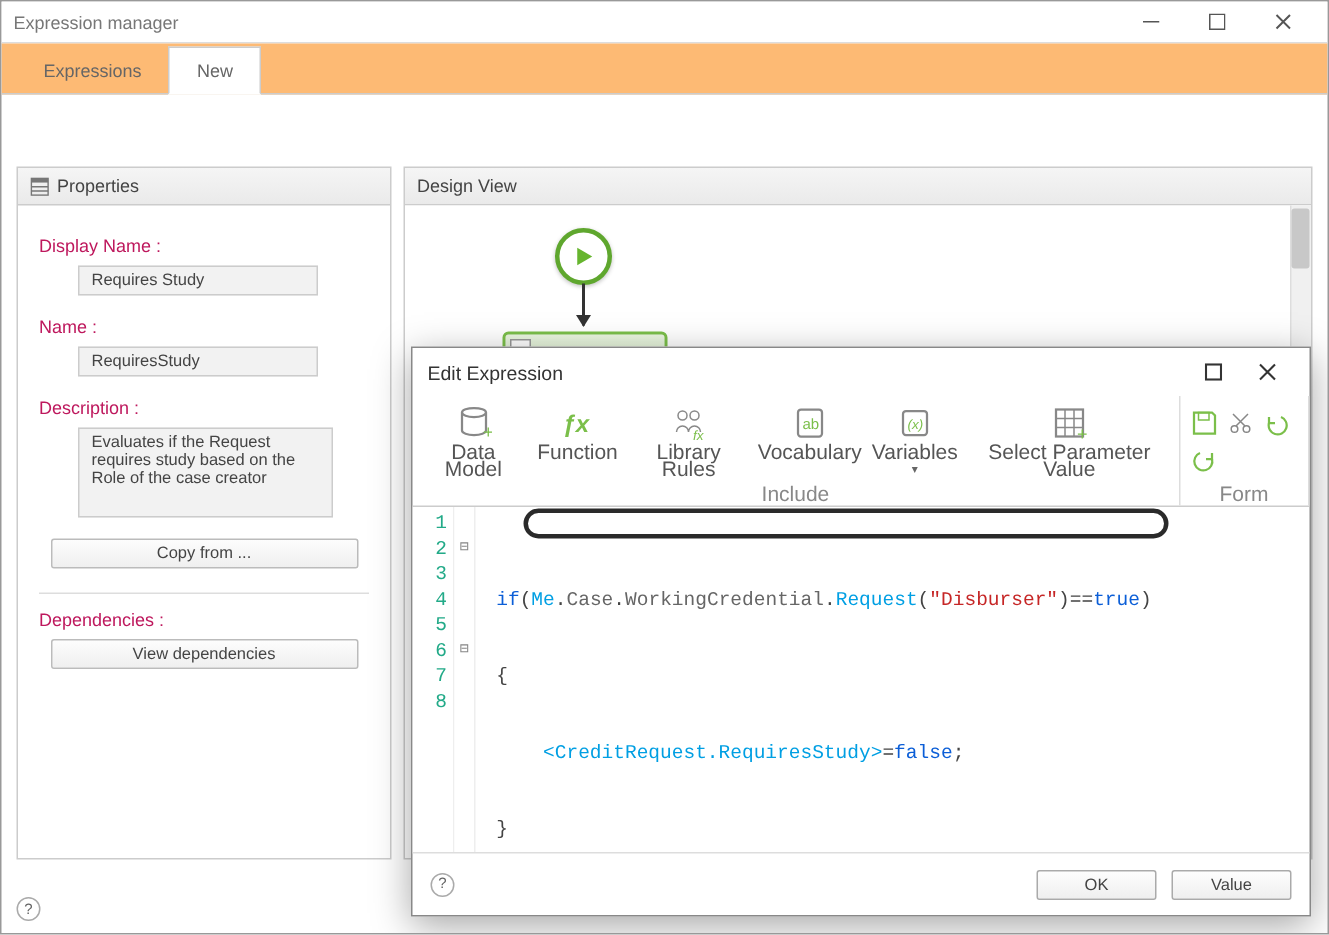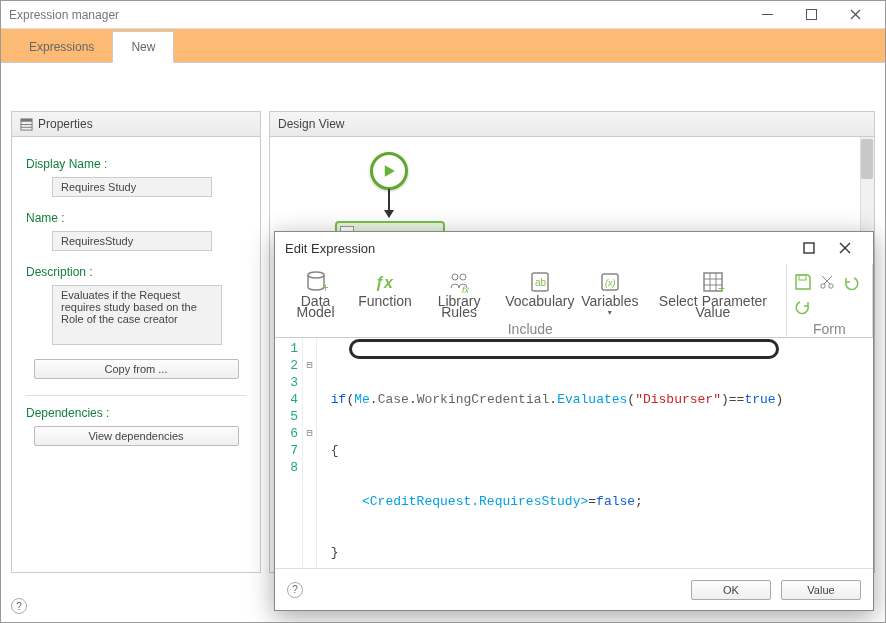--- a/index.html
+++ b/index.html
@@ -15,21 +15,21 @@
   .main-tab.active { background: #fff; border: 1px solid #ccc; border-bottom: 1px solid #fff; margin-bottom: -1px; }
   
   .content { display: flex; padding: 10px; gap: 8px; height: 520px; }
   
   .panel { border: 1px solid #ccc; background: #fff; display: flex; flex-direction: column; margin-top: 38px; }
   .panel-header { background: linear-gradient(#f5f5f5,#eaeaea); border-bottom: 1px solid #ccc; padding: 5px 8px; display: flex; align-items: center; gap: 5px; }
   .panel-header svg { width: 13px; height: 13px; }
   
   .left-panel { width: 250px; }
   .left-body { padding: 12px 14px; }
-  .field-label { margin: 8px 0 6px 0; color: #15803d; }
+  .field-label { margin: 8px 0 6px 0; color: #be185d; }
   .field-value { display: inline-block; background: #f2f2f2; border: 1px solid #ccc; padding: 3px 8px; margin-left: 26px; width: 160px; font-size: 11px; }
   .field-value.textarea { height: 60px; width: 170px; white-space: normal; }
   .action-btn { display: block; width: 205px; margin: 14px auto 16px; padding: 3px 0; text-align: center; border: 1px solid #bbb; background: linear-gradient(#fdfdfd,#efefef); cursor: pointer; font-size: 11px; border-radius: 2px; }
   .divider { border-top: 1px solid #ddd; margin: 6px 0 10px; }
   
   .right-panel { flex: 1; }
   .design-canvas { flex: 1; position: relative; background: #fff; }
   .scrollbar-vert { position: absolute; right: 0; top: 0; bottom: 0; width: 14px; background: #f0f0f0; border-left: 1px solid #ddd; }
   .scrollbar-thumb { position: absolute; right: 1px; top: 2px; width: 12px; height: 40px; background: #c8c8c8; border-radius: 2px; }
   
@@ -290,21 +290,21 @@
         <div>⊟</div>
         <div></div>
         <div></div>
         <div></div>
         <div>⊟</div>
         <div></div>
         <div></div>
     </div>
     <div class="code">
       <div class="callout"></div>
-      <div class="line">&nbsp;<span class="kw">if</span><span class="op">(</span><span class="mem">Me</span>.<span class="fn">Case</span>.<span class="fn">WorkingCredential</span>.<span class="mem">Evaluates</span><span class="op">(</span><span class="str">"Disburser"</span><span class="op">)==</span><span class="lit">true</span><span class="op">)</span></div>
+      <div class="line">&nbsp;<span class="kw">if</span><span class="op">(</span><span class="mem">Me</span>.<span class="fn">Case</span>.<span class="fn">WorkingCredential</span>.<span class="mem">Request</span><span class="op">(</span><span class="str">"Disburser"</span><span class="op">)==</span><span class="lit">true</span><span class="op">)</span></div>
       <div class="line">&nbsp;<span class="op">{</span></div>
       <div class="line">&nbsp;&nbsp;&nbsp;&nbsp;&nbsp;<span class="tag">&lt;CreditRequest.RequiresStudy&gt;</span><span class="op">=</span><span class="lit">false</span><span class="op">;</span></div>
       <div class="line">&nbsp;<span class="op">}</span></div>
       
       
       
       
     </div>
   </div>
 

